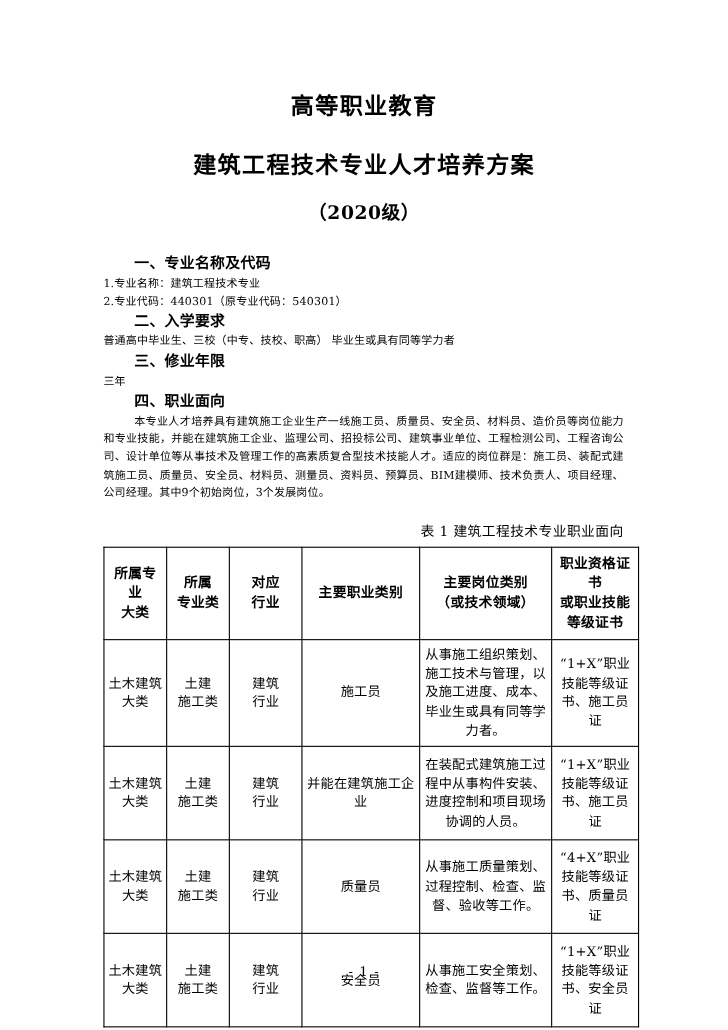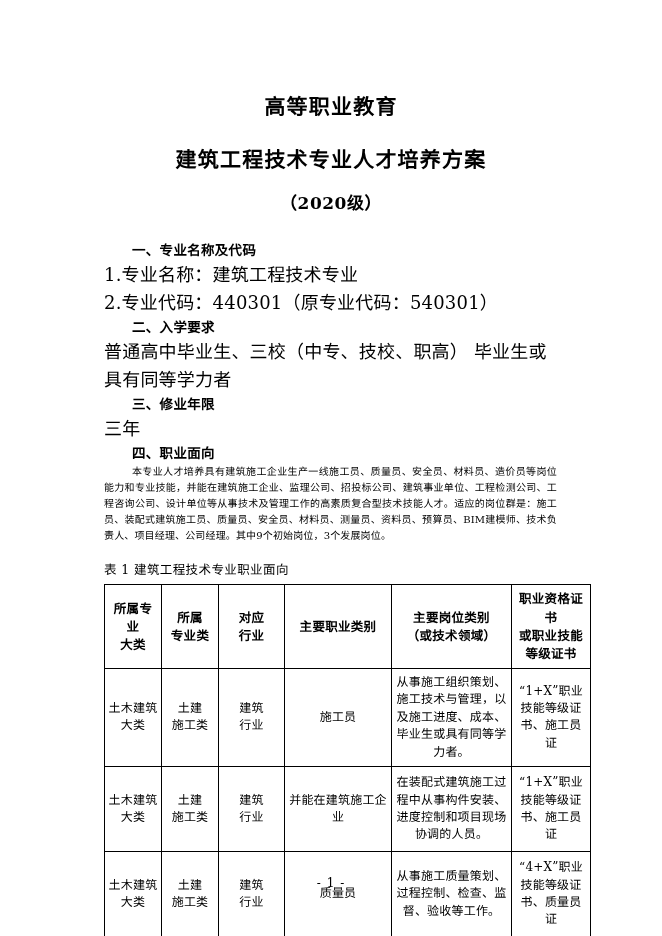--- a/index.html
+++ b/index.html
@@ -16,21 +16,21 @@
     color: #000000;
     overflow: hidden;
   }
 
   .page {
     position: absolute;
     left: 0; top: 0;
     width: 662px;
     height: 936px;
     box-sizing: border-box;
-    padding: 16px;
+    padding: 6px;
   }
 
   
   .title-block {
     margin-top: 78px;
     text-align: center;
   }
   .doc-title-1 {
     font-size: 21px;
     font-weight: bold;
@@ -62,36 +62,36 @@
   }
 
   .sec-heading {
     font-size: 13.5px;
     font-weight: bold;
     line-height: 1.55;
     text-indent: 28px;
     letter-spacing: 0.3px;
   }
   .sec-line {
-    font-size: 18px;
+    font-size: 10px;
     line-height: 1.55;
     letter-spacing: 0.2px;
   }
   .body-par {
     font-size: 10px;
     line-height: 1.62;
     text-align: justify;
     text-justify: inter-ideograph;
     text-indent: 28px;
     letter-spacing: 0.15px;
   }
 
   
   .table-caption {
-    text-align: left;
+    text-align: right;
     font-size: 12.5px;
     margin-top: 15px;
     margin-bottom: 6px;
     letter-spacing: 0.4px;
   }
   table.jobs {
     border-collapse: collapse;
     width: 486px;
     margin: 0 auto;
     table-layout: fixed;

